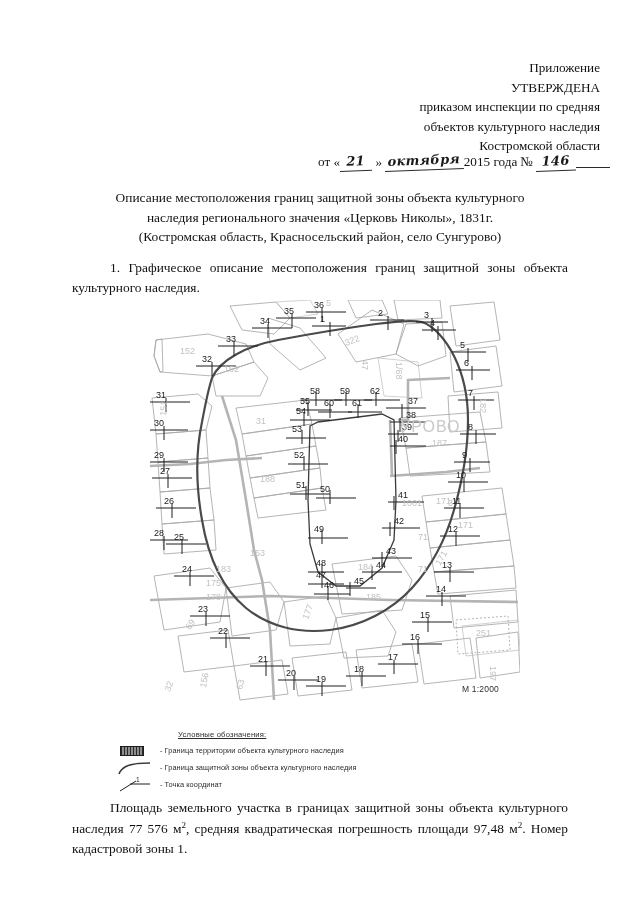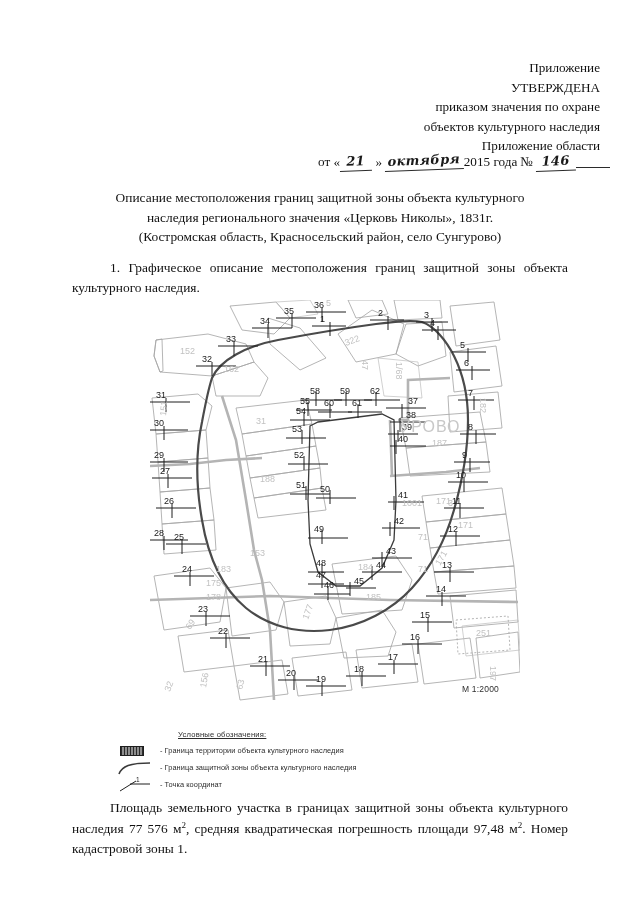--- a/index.html
+++ b/index.html
@@ -171,23 +171,23 @@
   .legend-text { white-space: nowrap; }
 </style>
 </head>
 <body>
 
 <div class="page">
 
   <div class="header-block">
     <span class="hline">Приложение</span>
     <span class="hline">УТВЕРЖДЕНА</span>
-    <span class="hline">приказом значения по охране</span>
+    <span class="hline">приказом инспекции по средняя</span>
     <span class="hline">объектов культурного наследия</span>
-    <span class="hline">Приложение области</span>
+    <span class="hline">Костромской области</span>
   </div>
 
   <div class="date-line">
     <span>от «</span><span class="hand num-day">21</span>
     <span>»</span>
     <span class="hand month">октября</span><span>2015 года</span>
     <span>№</span>
     <span class="hand num-doc">146</span><span class="ul-blank"></span>
   </div>
 

